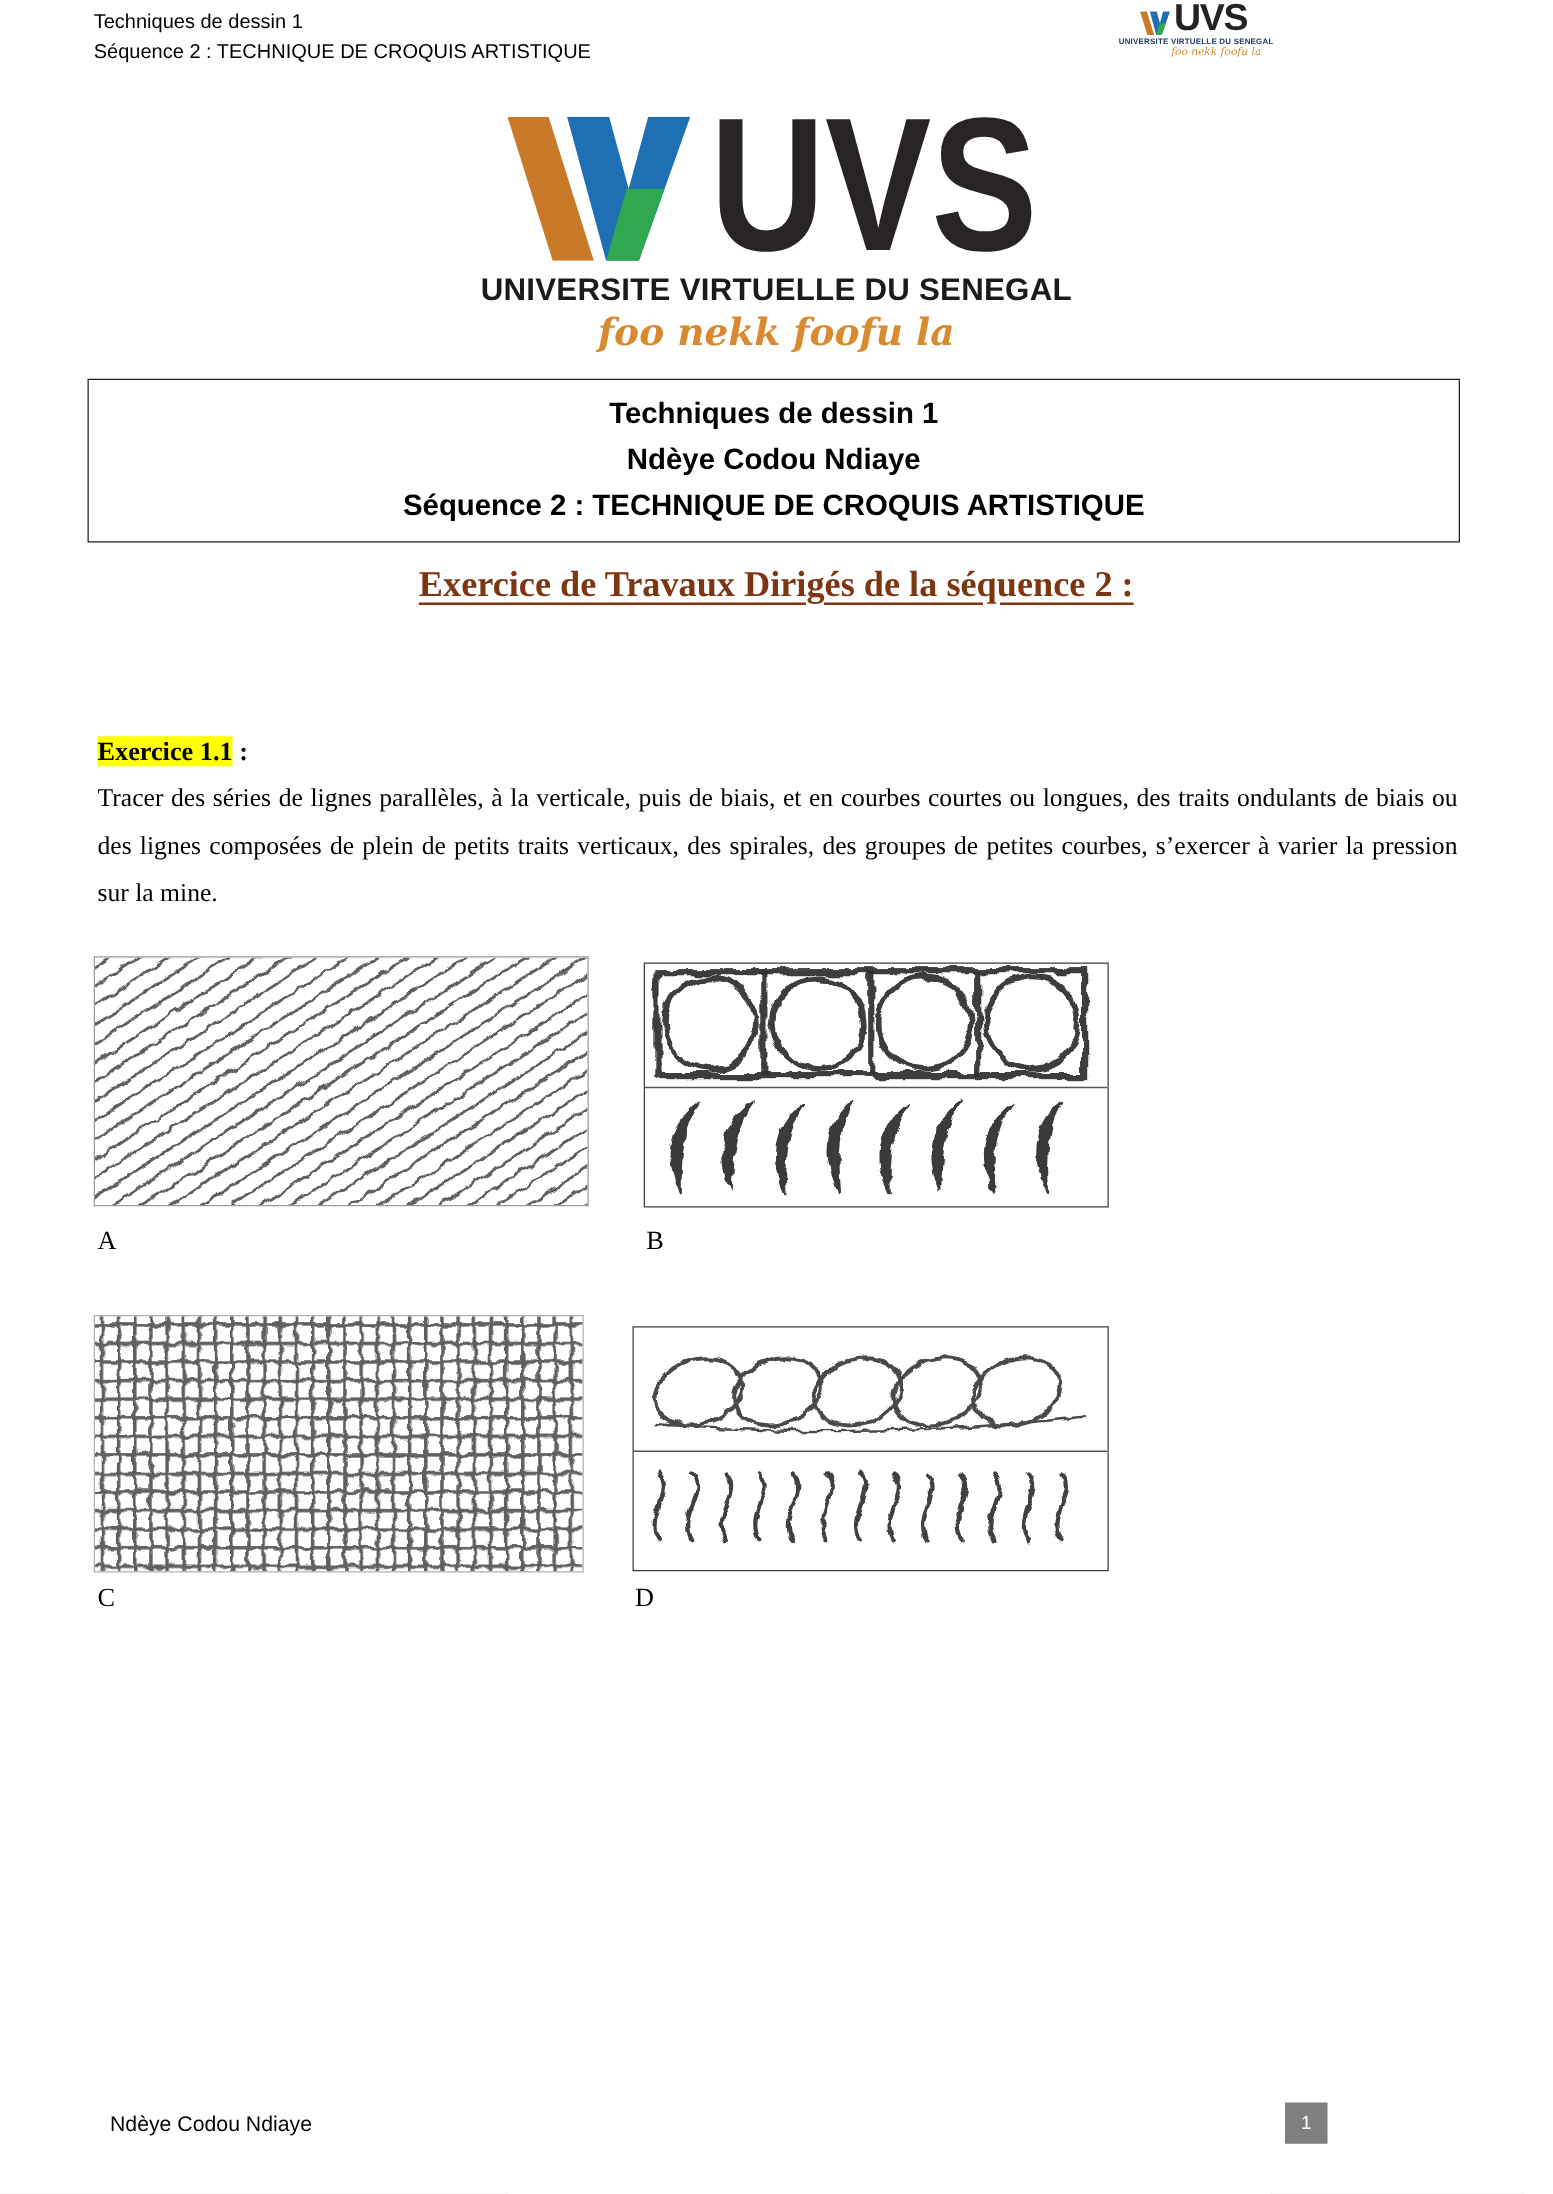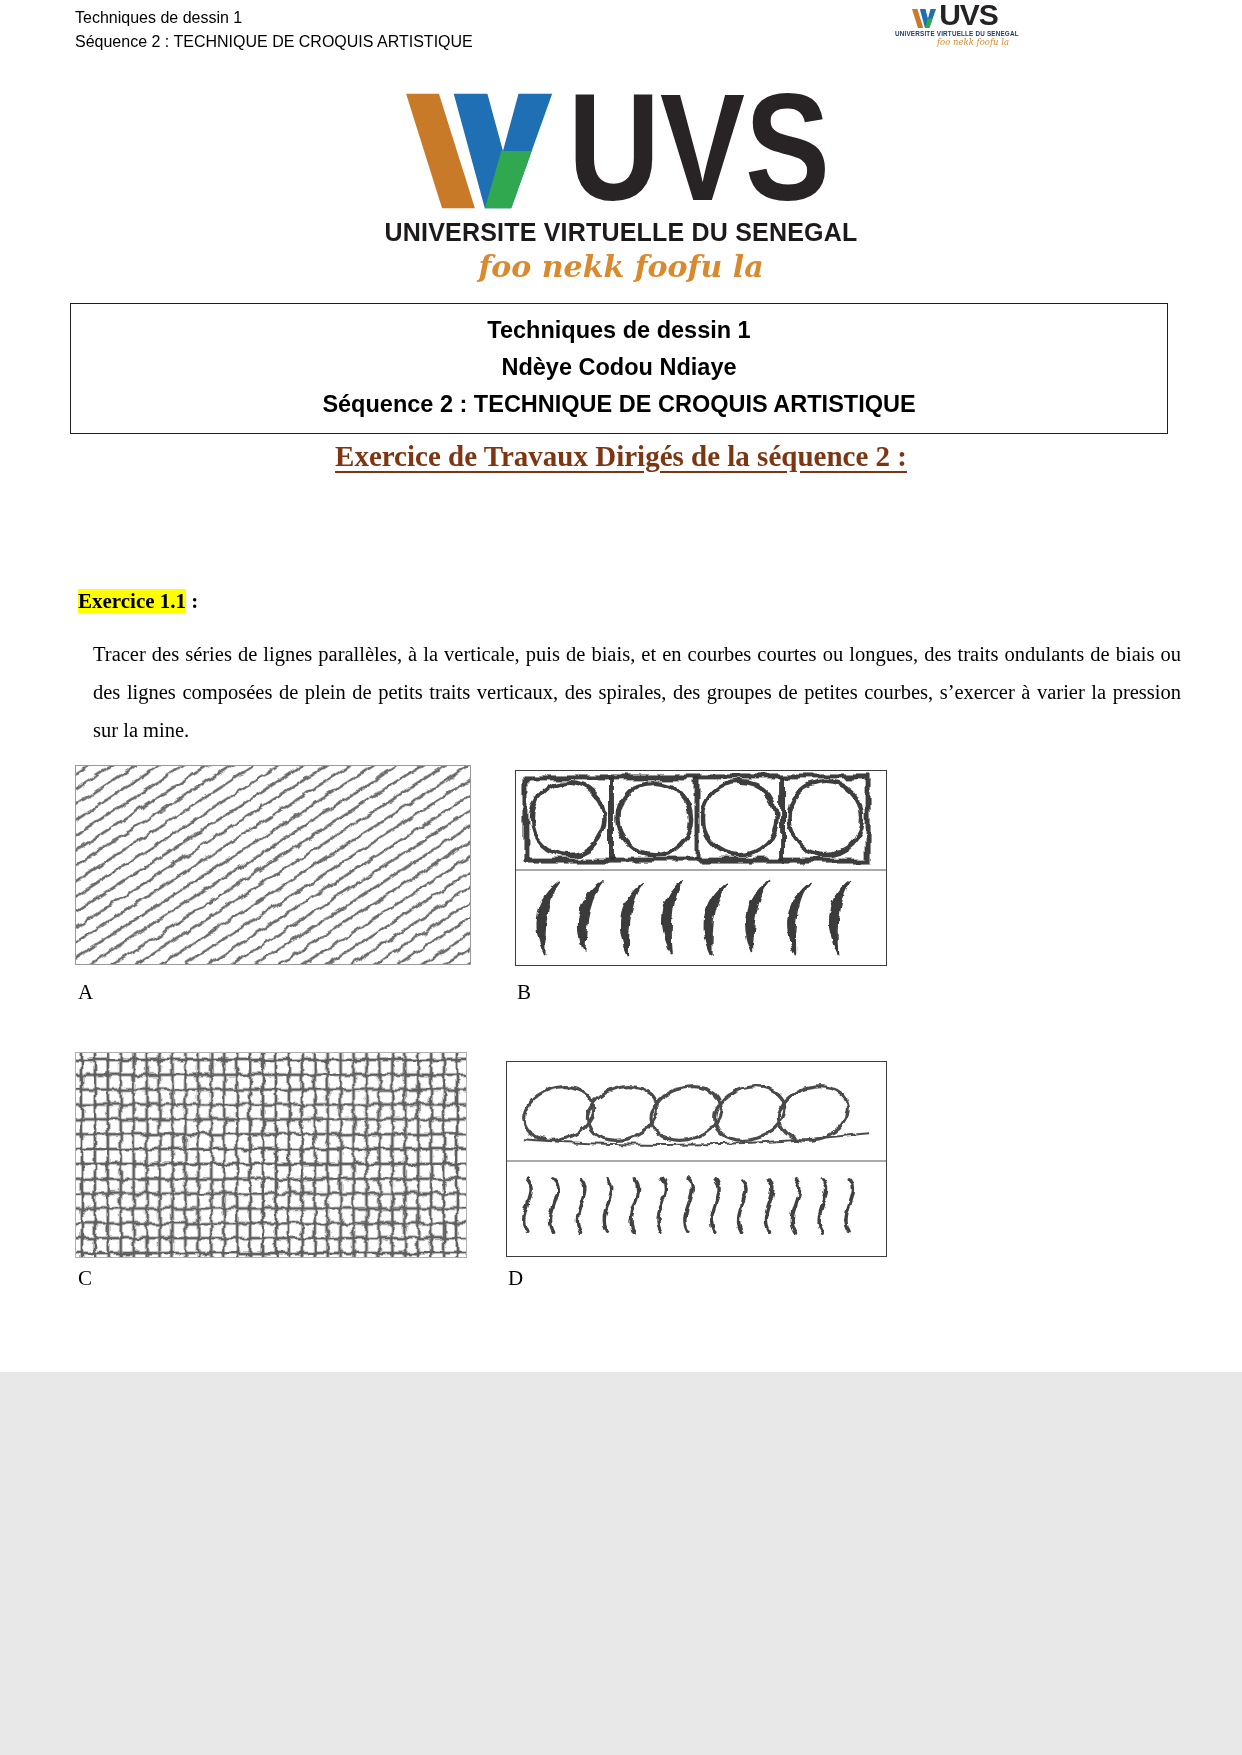--- a/index.html
+++ b/index.html
@@ -1,19 +1,19 @@
 <!DOCTYPE html>
 <html><head>
 <meta charset="utf-8">
 <style>
   * { box-sizing: border-box; }
   html, body { margin: 0; padding: 0; background: #e8e8e8; }
   .page {
     position: relative;
-    width: 1242px; height: 1372px;
+    width: 1242px; height: 1755px;
     margin: 0 auto;
     background: #ffffff;
     font-family: "Liberation Serif", serif;
     color: #000;
     overflow: hidden;
     padding-left: 48px;
   }
 
   
   .header {
@@ -48,35 +48,35 @@
   .info-box {
     position: absolute; left: 70px; top: 303px; width: 1098px;
     border: 1.5px solid #1f1f1f; background: #fff;
     text-align: center;
     font-family: "Liberation Sans", sans-serif; font-weight: bold;
     font-size: 23.5px; line-height: 37px;
     padding: 8px 0 10px;
   }
 
   .main-title {
-    position: absolute; top: 440px; left: 0; width: 100%;
+    position: absolute; top: 452px; left: 0; width: 100%;
     text-align: center; font-weight: bold; font-size: 29px;
     color: #7E3512; text-decoration: underline; text-underline-offset: 5px;
     font-family: "Liberation Serif", serif;
   }
 
   .exercise-line {
     position: absolute; left: 78px; top: 589px;
     font-size: 21px; font-weight: bold; font-family: "Liberation Serif", serif;
   }
   .hl { background: #FFFF00; text-align: right; }
 
   .body-text {
     position: absolute; left: 78px; top: 620px; width: 1088px;
-    font-size: 20.5px; line-height: 38px; text-align: justify; margin: 15px;
+    font-size: 20.5px; line-height: 38px; text-align: justify; margin: 0;
     font-family: "Liberation Serif", serif;
   }
 
   
   .fig { position: absolute; overflow: hidden; background: #fff; }
   .fig svg { display: block; width: 100%; height: 100%; }
   .fig-a { left: 75px;  top: 765px;  width: 396px; height: 200px; border: 1px solid #9a9a9a; }
   .fig-b { left: 515px; top: 770px;  width: 372px; height: 196px; border: 1.5px solid #3c3c3c; }
   .fig-c { left: 75px;  top: 1052px; width: 392px; height: 206px; border: 1px solid #b0b0b0; }
   .fig-d { left: 506px; top: 1061px; width: 381px; height: 196px; border: 1.5px solid #3c3c3c; }

